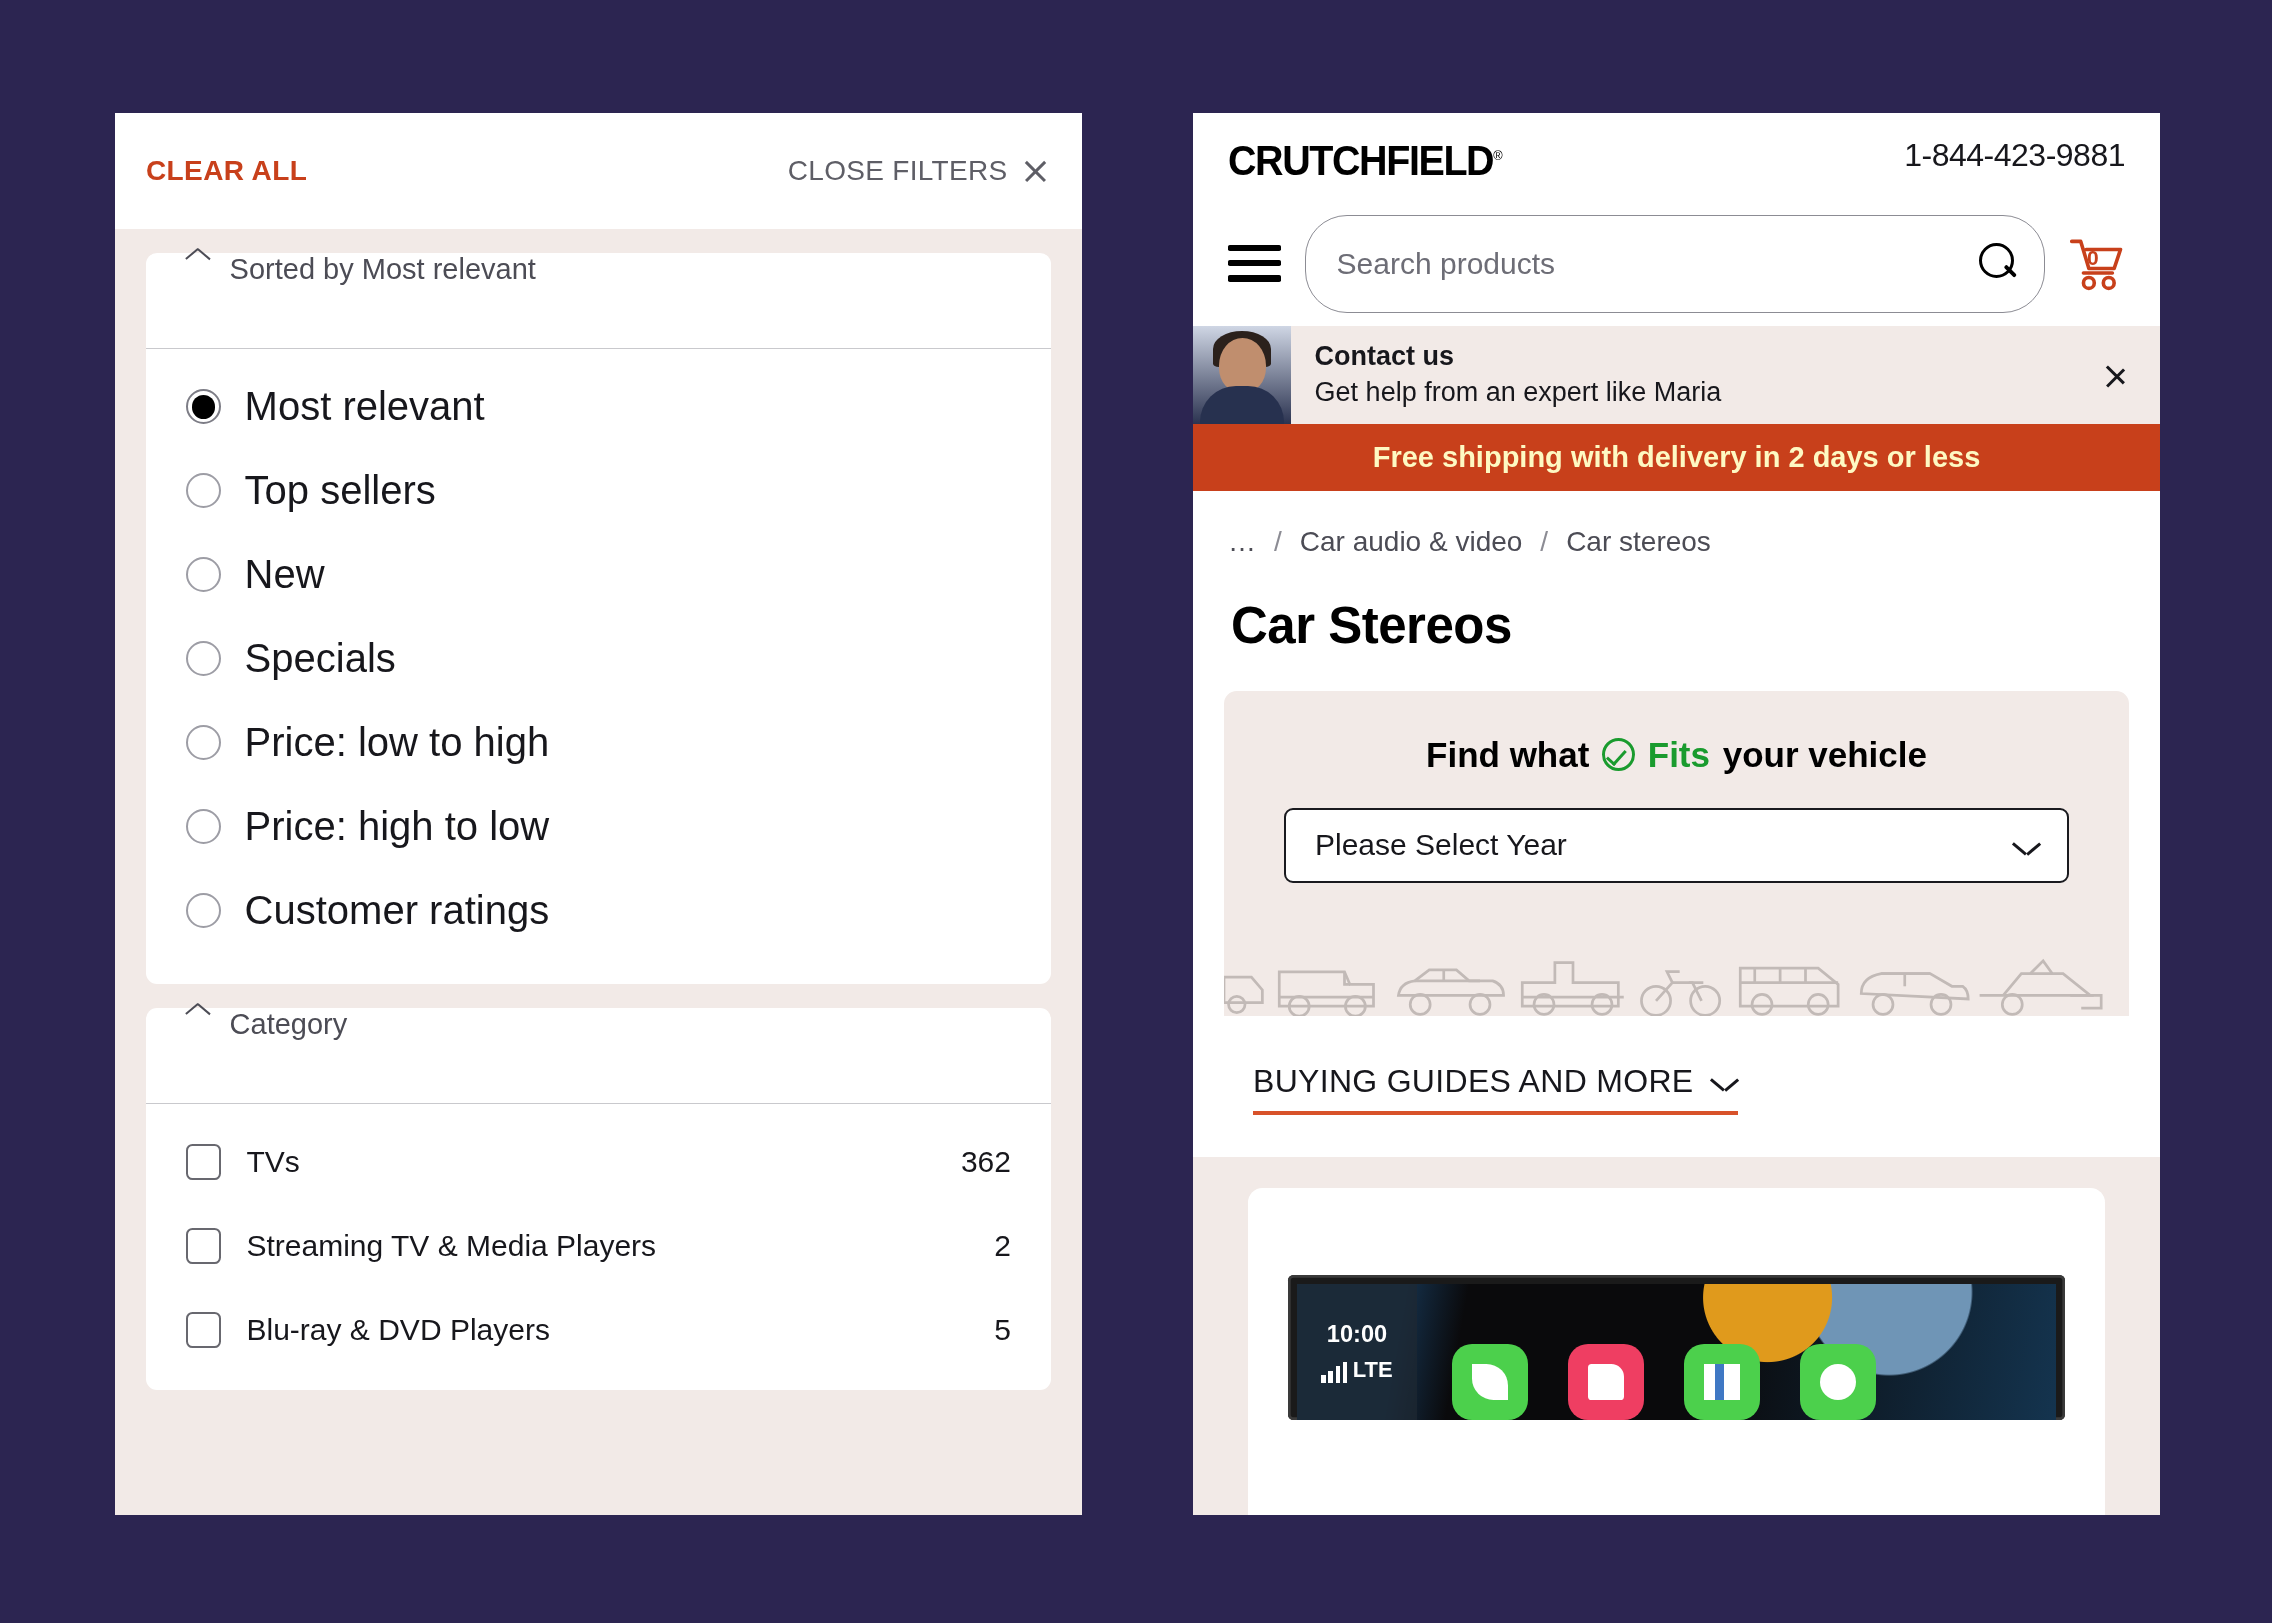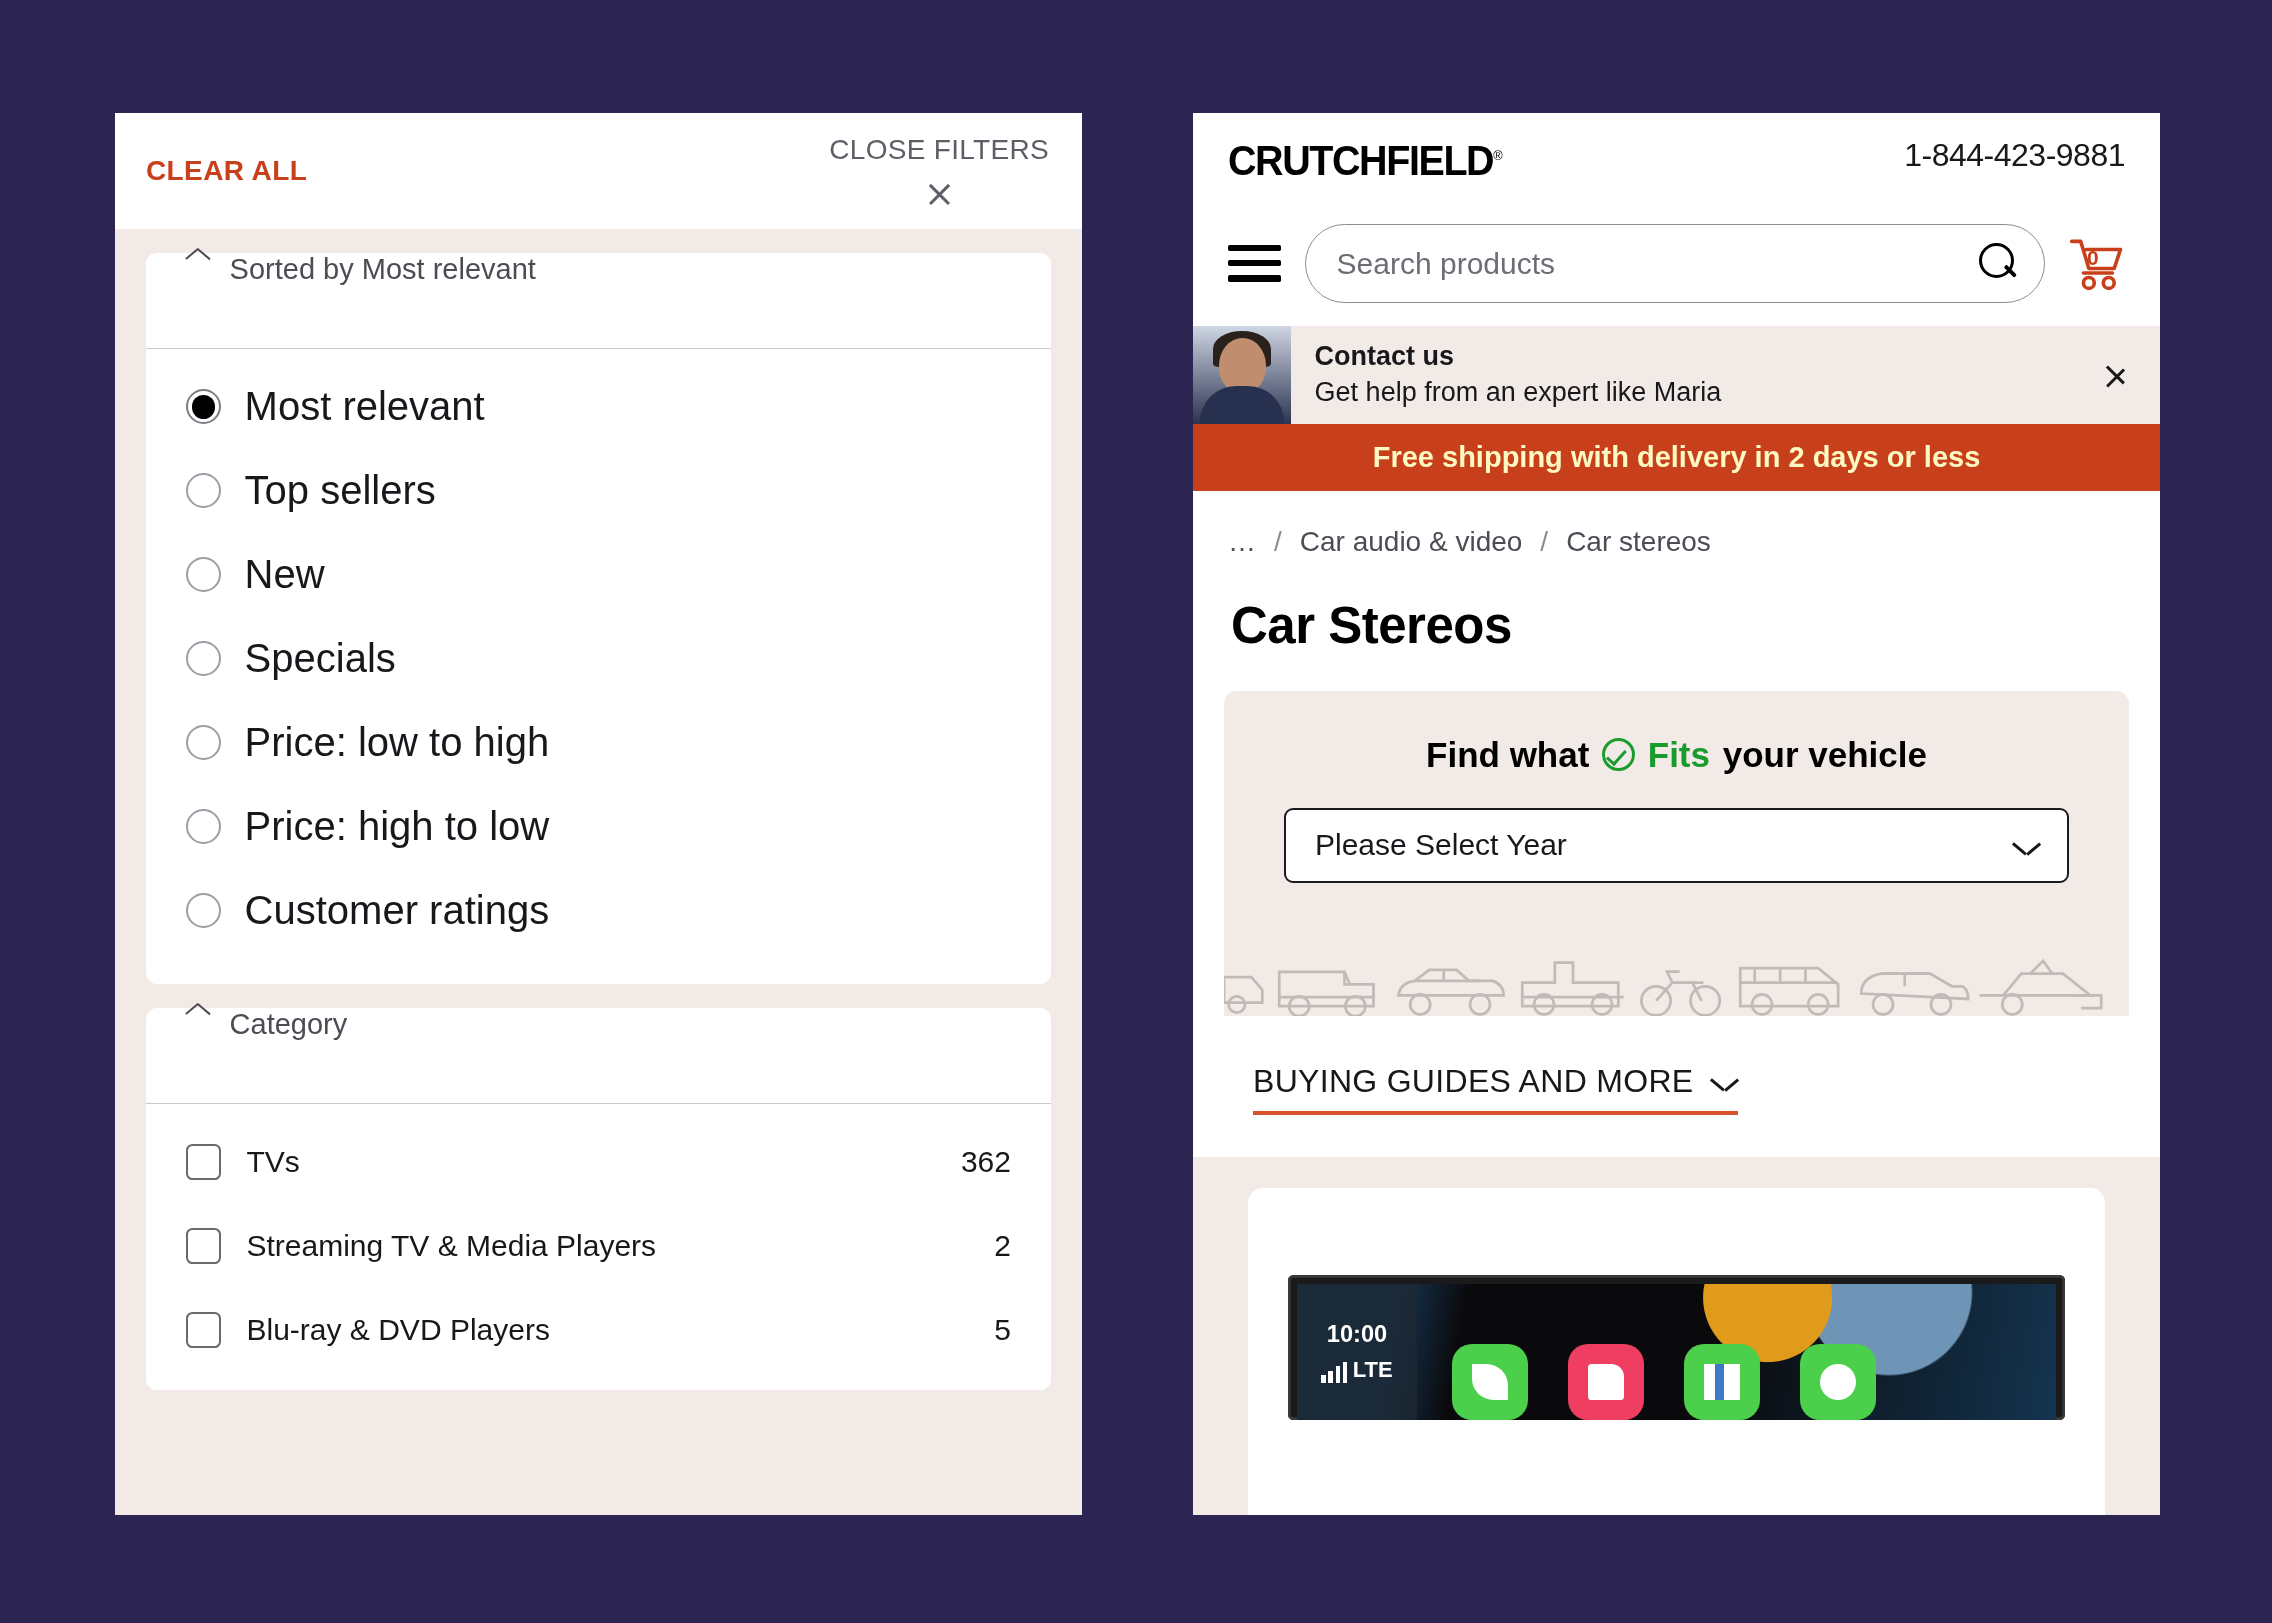--- a/index.html
+++ b/index.html
@@ -22,21 +22,21 @@
     height: 116px; background: #ffffff;
     display: flex; align-items: center; justify-content: space-between;
     padding: 0 33px 0 31px;
   }
   .clear-all {
     color: #c8401b; font-size: 28px; font-weight: 700; letter-spacing: 0.4px;
     cursor: pointer;
   }
   .close-filters {
     display: flex; align-items: center; gap: 14.5px;
-    color: #5e5e66; font-size: 28px; letter-spacing: 0.3px; cursor: pointer; flex-direction: column;
+    color: #5e5e66; font-size: 28px; letter-spacing: 0.3px; cursor: pointer;
   }
   .x-icon { display: block; width: 27px; height: 27px; position: relative; }
   .x-icon::before, .x-icon::after {
     content: ""; position: absolute; left: 0; top: 12.7px;
     width: 27px; height: 2.7px; background: #5e5e66;
   }
   .x-icon::before { transform: rotate(45deg); }
   .x-icon::after  { transform: rotate(-45deg); }
 
   .card {
@@ -112,21 +112,21 @@
     display: flex; align-items: center; gap: 23.6px; margin-top: 18px;
     height: 84px;
   }
   .hamburger { width: 53px; height: 38px; flex: 0 0 auto; cursor: pointer; }
   .hamburger span {
     display: block; height: 6.4px; background: #000; border-radius: 1.8px;
     margin-bottom: 9px;
   }
   .hamburger span:last-child { margin-bottom: 0; }
   .search-box {
-    flex: 1 1 auto; height: 79px; border: 1.8px solid #8c8c94; border-radius: 42px;
+    flex: 1 1 auto; height: 98px; border: 1.8px solid #8c8c94; border-radius: 42px;
     display: flex; align-items: center; padding: 0 25.5px 0 31px; background: #fff;
   }
   .search-input {
     flex: 1 1 auto; border: 0; outline: 0; background: transparent;
     font-family: "Liberation Sans", sans-serif;
     font-size: 30px; color: #4c4c55;
   }
   .search-input::placeholder { color: #6d6d76; }
   .mag { width: 42px; height: 42px; position: relative; flex: 0 0 auto; cursor: pointer; }
   .mag::before {

